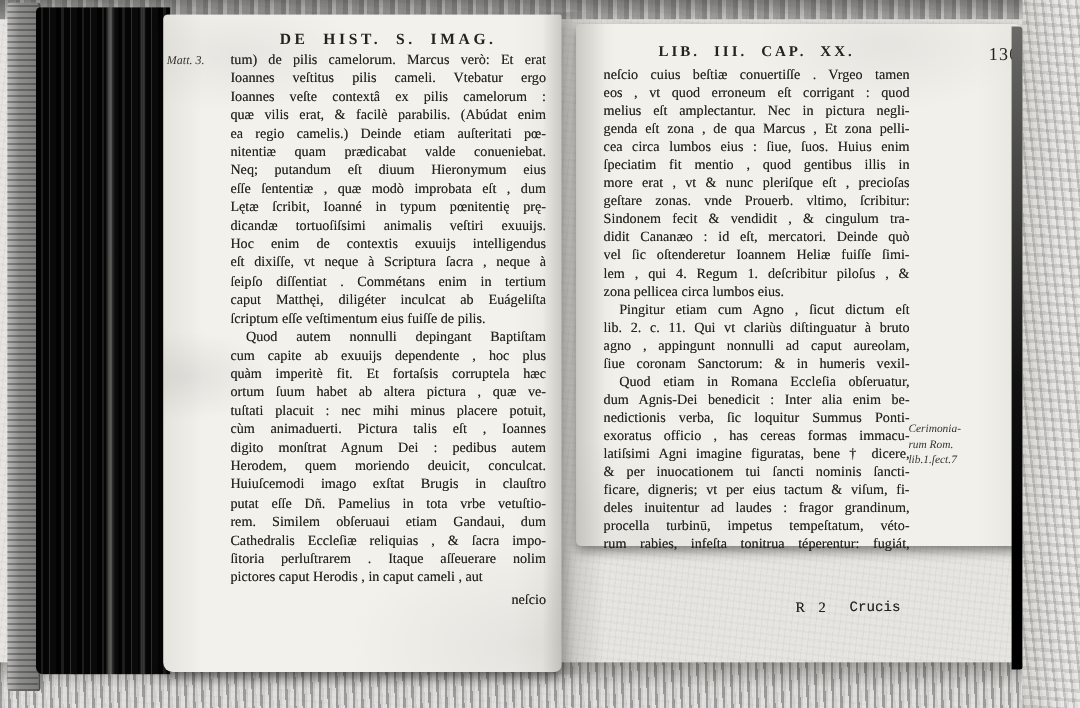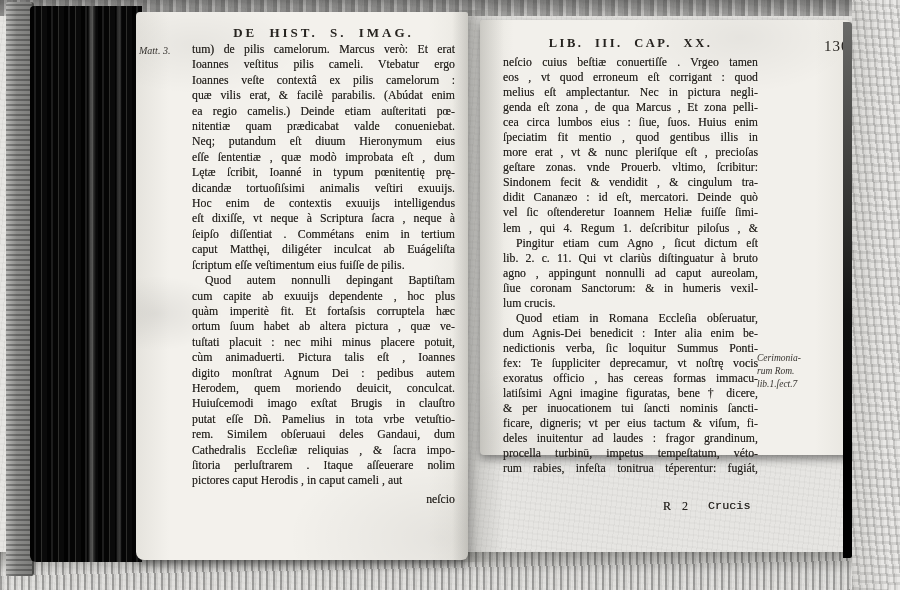--- a/index.html
+++ b/index.html
@@ -136,21 +136,21 @@
         <div class="line indent">Quod autem nonnulli depingant Baptiſtam</div>
         <div class="line">cum capite ab exuuijs dependente , hoc plus</div>
         <div class="line">quàm imperitè fit.  Et fortaſsis corruptela hæc</div>
         <div class="line">ortum ſuum habet  ab altera pictura , quæ ve-</div>
         <div class="line">tuſtati placuit : nec mihi minus placere potuit,</div>
         <div class="line">cùm animaduerti.  Pictura talis eſt , Ioannes</div>
         <div class="line">digito monſtrat Agnum Dei : pedibus autem</div>
         <div class="line">Herodem, quem moriendo deuicit, conculcat.</div>
         <div class="line">Huiuſcemodi imago exſtat Brugis in clauſtro</div>
         <div class="line">putat eſſe Dñ. Pamelius in tota vrbe vetuſtio-</div>
-        <div class="line">rem.  Similem obſeruaui deles Gandaui, dum</div>
+        <div class="line">rem.  Similem obſeruaui etiam Gandaui, dum</div>
         <div class="line">Cathedralis Eccleſiæ reliquias ,  &amp; ſacra impo-</div>
         <div class="line">ſitoria perluſtrarem .  Itaque aſſeuerare nolim</div>
         <div class="line end">pictores caput Herodis , in caput cameli ,  aut</div>
       </div>
     <div class="catchword l" style="position:absolute;left:56px;width:263px;top:480px;text-align:right;">neſcio</div>
   </div>
 
   <div class="page rightp">
     <div class="hdr r" style="position:absolute;left:23px;width:255px;top:16px;">LIB. III. CAP. XX.</div>
     <div class="pagenum" style="position:absolute;left:344px;top:18px;">130</div>
@@ -160,29 +160,28 @@
         <div class="line">melius eſt amplectantur. Nec in pictura negli-</div>
         <div class="line">genda eſt zona , de qua Marcus , Et zona pelli-</div>
         <div class="line">cea circa lumbos eius : ſiue, ſuos.  Huius enim</div>
         <div class="line">ſpeciatim fit mentio ,  quod gentibus illis in</div>
         <div class="line">more erat , vt &amp; nunc pleriſque eſt , precioſas</div>
         <div class="line">geſtare zonas. vnde Prouerb. vltimo, ſcribitur:</div>
         <div class="line">Sindonem fecit &amp; vendidit ,  &amp; cingulum tra-</div>
         <div class="line">didit Cananæo : id eſt, mercatori.  Deinde quò</div>
         <div class="line">vel ſic oſtenderetur Ioannem Heliæ fuiſſe ſimi-</div>
         <div class="line">lem , qui 4. Regum 1. deſcribitur piloſus ,  &amp;</div>
+        <div class="line end">zona pellicea circa lumbos eius.</div>
         <div class="line indent">Pingitur etiam cum Agno , ſicut dictum eſt</div>
         <div class="line">lib. 2. c. 11. Qui vt clariùs diſtinguatur à bruto</div>
         <div class="line">agno , appingunt nonnulli ad caput aureolam,</div>
         <div class="line">ſiue coronam Sanctorum: &amp; in humeris vexil-</div>
-        <div class="line end">lum crucis.</div>
         <div class="line indent">Quod etiam in Romana Eccleſia obſeruatur,</div>
         <div class="line">dum Agnis-Dei benedicit :  Inter alia enim be-</div>
         <div class="line">nedictionis verba, ſic loquitur Summus Ponti-</div>
-        <div class="line">fex: Te ſuppliciter deprecamur, vt noſtrę vocis</div>
         <div class="line">exoratus officio ,  has cereas formas immacu-</div>
         <div class="line">latiſsimi Agni imagine figuratas, bene † dicere,</div>
         <div class="line">&amp; per inuocationem tui ſancti nominis ſancti-</div>
         <div class="line">ficare, digneris; vt per eius tactum &amp; viſum, fi-</div>
         <div class="line">deles inuitentur ad laudes :  fragor grandinum,</div>
         <div class="line">procella turbinū, impetus tempeſtatum, véto-</div>
         <div class="line">rum rabies, infeſta tonitrua téperentur: fugiát,</div>
       </div>
     <div class="mnote r" style="position:absolute;left:277px;top:332px;width:60px;">
       <div>Cerimonia-</div>

